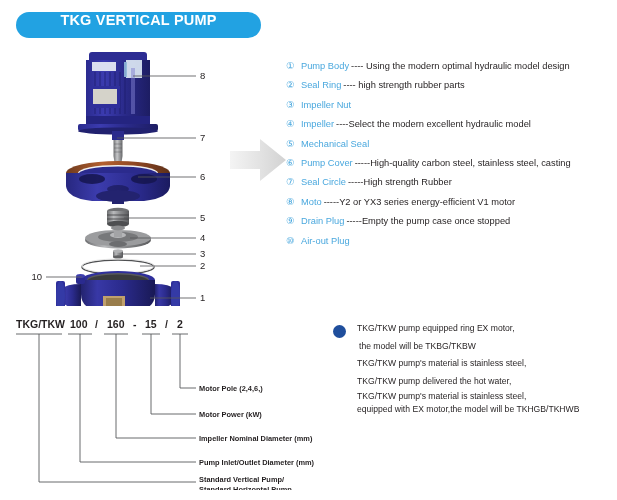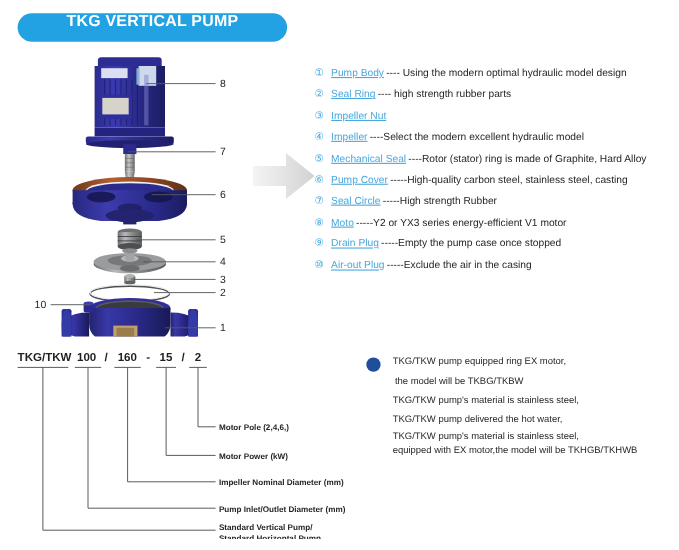--- a/index.html
+++ b/index.html
@@ -72,21 +72,20 @@
     display: inline-block;
     width: 15px;
     flex: 0 0 15px;
     font-size: 9.5px;
     color: #4aa8de;
     text-align: left;
   }
   .legend-part {
     color: #4aa8de;
     font-size: 9.3px;
-    text-decoration: underline;
   }
   .legend-desc {
     color: #231f20;
     font-size: 9.3px;
     margin-left: 2px;
   }
 
   
   #model-key {
     position: absolute;
@@ -361,21 +360,20 @@
     <span class="legend-part">Impeller Nut</span>
   </div>
   <div class="legend-row">
     <span class="legend-num">④</span>
     <span class="legend-part">Impeller</span>
     <span class="legend-desc">----Select the modern excellent hydraulic model</span>
   </div>
   <div class="legend-row">
     <span class="legend-num">⑤</span>
     <span class="legend-part">Mechanical Seal</span>
-    <span class="legend-desc">----Rotor (stator) ring is made of Graphite, Hard Alloy</span>
   </div>
   <div class="legend-row">
     <span class="legend-num">⑥</span>
     <span class="legend-part">Pump Cover</span>
     <span class="legend-desc">-----High-quality carbon steel, stainless steel, casting</span>
   </div>
   <div class="legend-row">
     <span class="legend-num">⑦</span>
     <span class="legend-part">Seal Circle</span>
     <span class="legend-desc">-----High strength Rubber</span>
@@ -386,21 +384,20 @@
     <span class="legend-desc">-----Y2 or YX3 series energy-efficient V1 motor</span>
   </div>
   <div class="legend-row">
     <span class="legend-num">⑨</span>
     <span class="legend-part">Drain Plug</span>
     <span class="legend-desc">-----Empty the pump case once stopped</span>
   </div>
   <div class="legend-row">
     <span class="legend-num">⑩</span>
     <span class="legend-part">Air-out Plug</span>
-    <span class="legend-desc">-----Exclude the air in the casing</span>
   </div>
 </div>
 
 <div id="model-key">
   <svg id="model-key-svg" width="320" height="180" viewBox="0 0 320 180" xmlns="http://www.w3.org/2000/svg">
 
     <text class="mk-code" x="16" y="18">TKG/TKW</text>
     <text class="mk-code" x="70" y="18">100</text>
     <text class="mk-code" x="95" y="18">/</text>
     <text class="mk-code" x="107" y="18">160</text>

